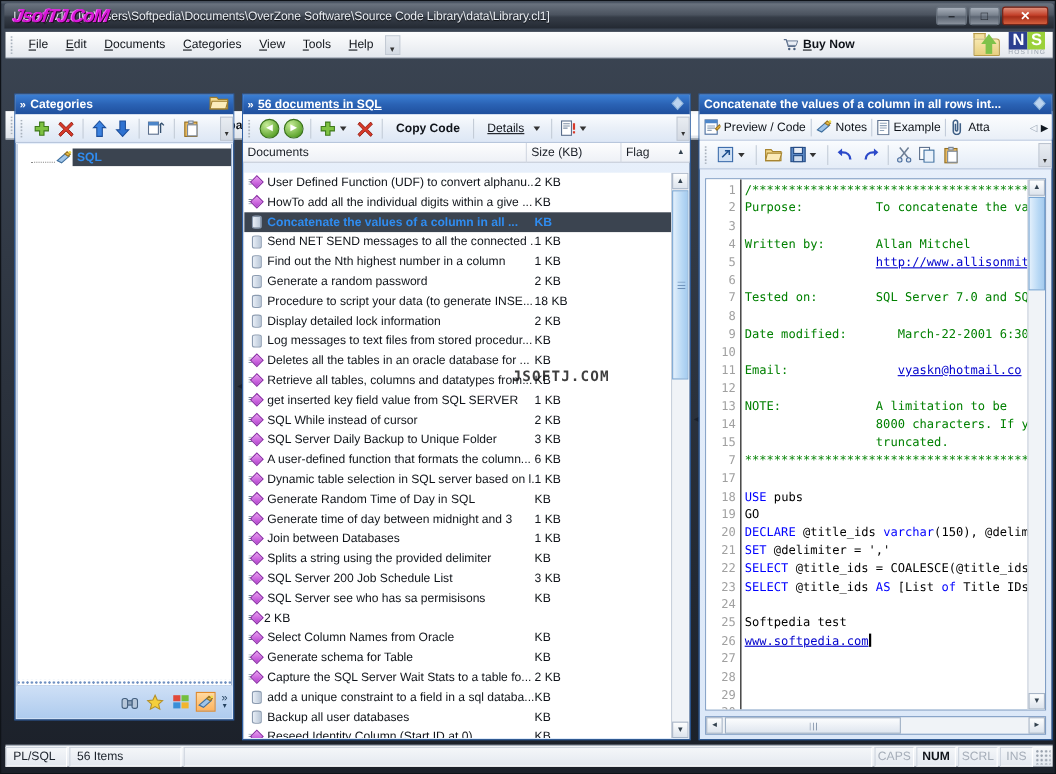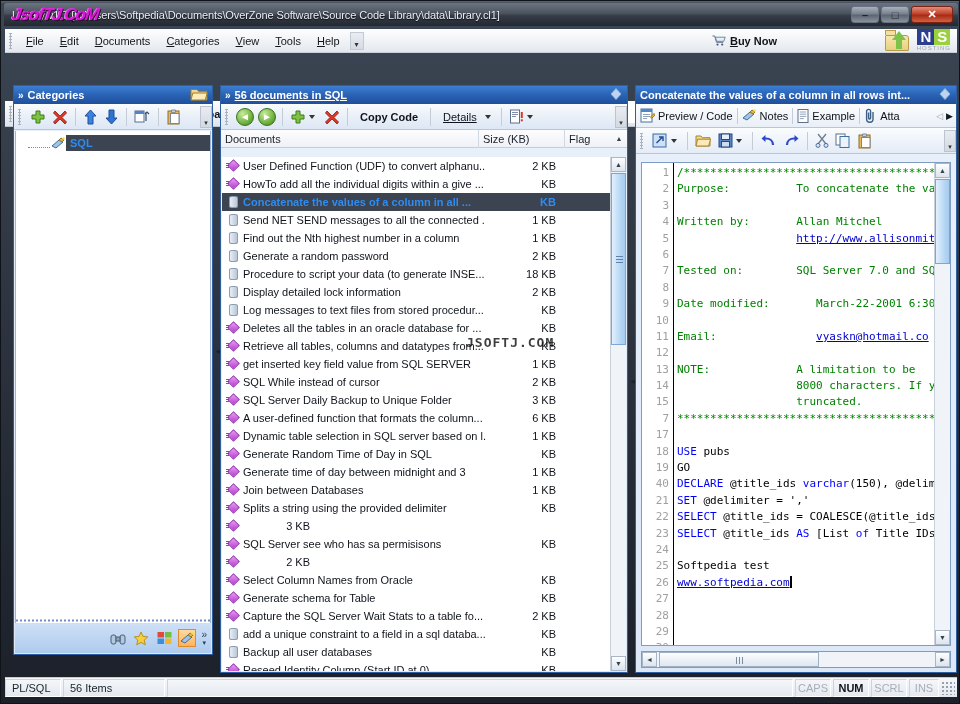--- a/index.html
+++ b/index.html
@@ -207,21 +207,21 @@
   }
   .doc-header div { border-right:1px solid #d2d8e2; padding:0 4px; height:18px; display:flex; align-items:center; }
   .doc-list {
     position:absolute; left:1px; top:71px; right:1px; bottom:1px;
     background:#fff; overflow:hidden;
   }
   .doc-rows { position:absolute; left:0; top:0; right:16px; bottom:0; overflow:hidden; }
   .doc-row { display:flex; align-items:center; height:18px; font-size:11px; color:#10141a; }
   .doc-row.selected { background:#3b4450; color:#2f8cf0; font-weight:bold; }
   .doc-name { flex:1; padding-left:3px; white-space:nowrap; overflow:hidden; }
-  .doc-size { width:78px; text-align:right; padding-right:8px; white-space:nowrap; }
+  .doc-size { width:78px; text-align:left; padding-right:8px; white-space:nowrap; }
   .doc-flag { width:46px; }
   .ico-doc {
     width:14px; height:14px; margin-left:4px; position:relative; flex:none;
   }
   .ico-doc .cyl {
     position:absolute; left:3px; top:1px; width:9px; height:12px;
     background:linear-gradient(to right,#e8eef6,#b9c7d8);
     border:1px solid #8c9cb1; border-radius:3px/2px;
   }
   .ico-diamond {
@@ -831,20 +831,21 @@
             </span>
             <span class="doc-name">Splits a string using the provided delimiter</span>
             <span class="doc-size">KB</span>
             <span class="doc-flag"></span>
           </div>
           <div class="doc-row">
             <span class="ico-diamond">
               <span class="lines"></span>
               <span class="dm"></span>
             </span>
+            <span class="doc-name">SQL Server 200 Job Schedule List</span>
             <span class="doc-size">3 KB</span>
             <span class="doc-flag"></span>
           </div>
           <div class="doc-row">
             <span class="ico-diamond">
               <span class="lines"></span>
               <span class="dm"></span>
             </span>
             <span class="doc-name">SQL Server see who has sa permisisons</span>
             <span class="doc-size">KB</span>
@@ -1049,21 +1050,21 @@
           <div>10</div>
           <div>11</div>
           <div>12</div>
           <div>13</div>
           <div>14</div>
           <div>15</div>
           <div>7</div>
           <div>17</div>
           <div>18</div>
           <div>19</div>
-          <div>40</div>
+          <div>20</div>
           <div>21</div>
           <div>22</div>
           <div>23</div>
           <div>24</div>
           <div>25</div>
           <div>26</div>
           <div>27</div>
           <div>28</div>
           <div>29</div>
           <div>30</div>

